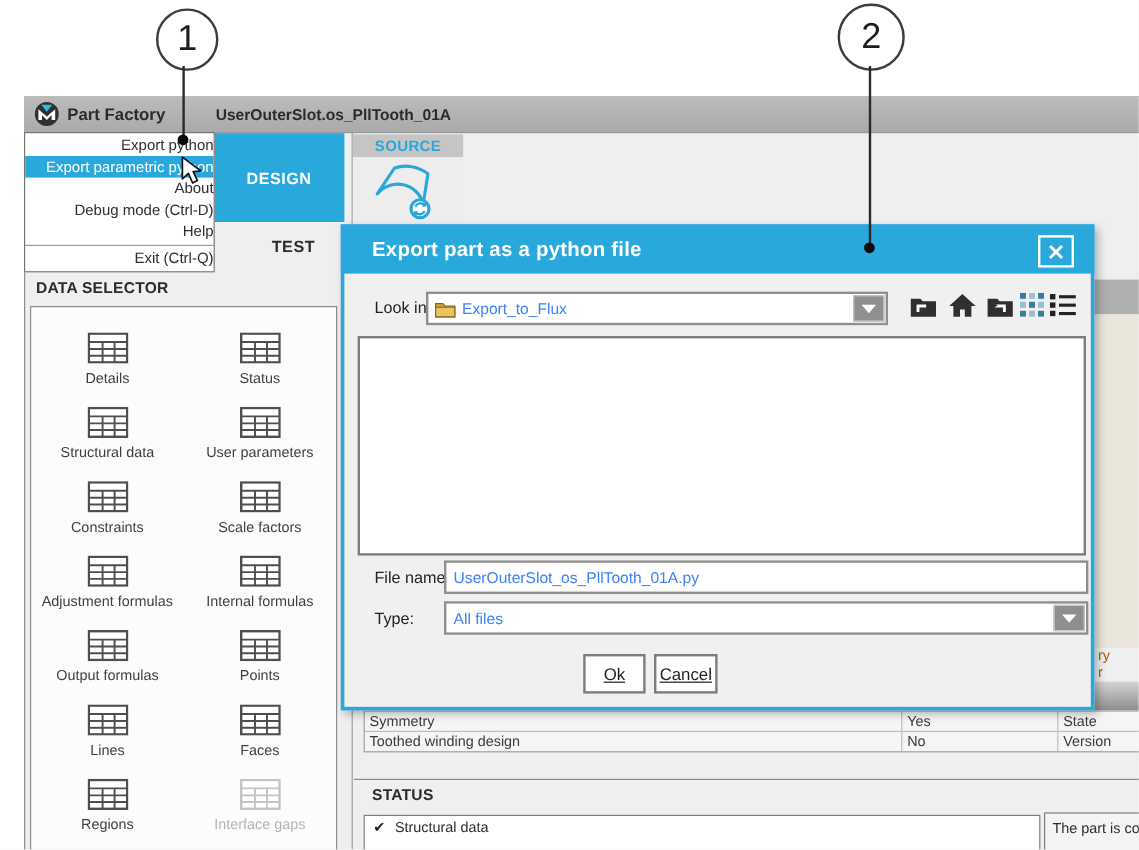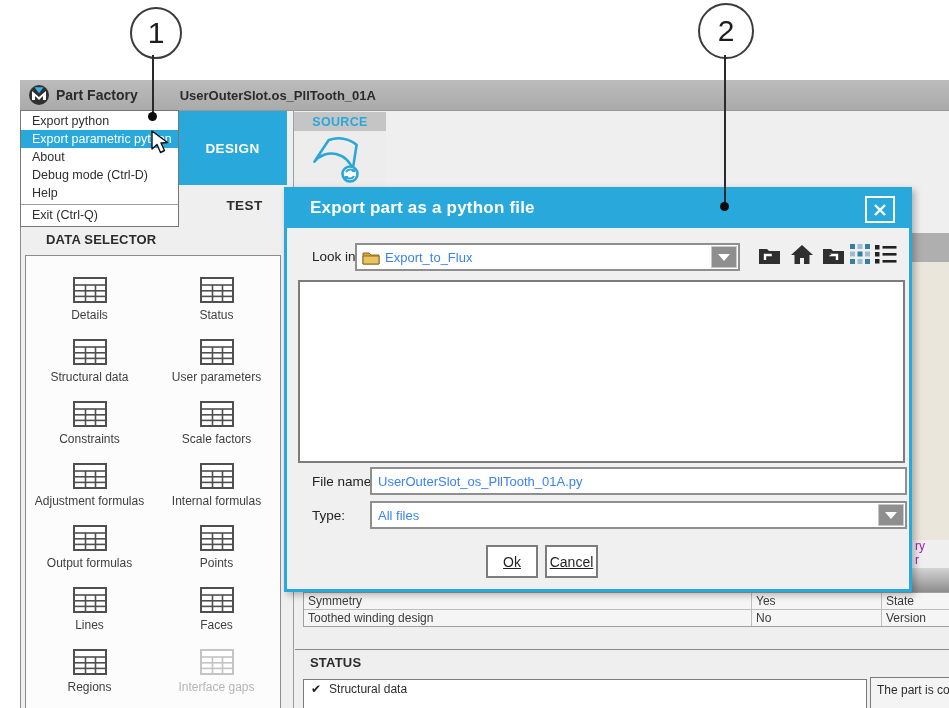--- a/index.html
+++ b/index.html
@@ -31,53 +31,53 @@
   
   .content-border{left:293px;top:110px;width:1px;height:598px;background:#9e9e9e;}
   .source-header{left:294px;top:112px;width:92px;height:19px;background:#c5c5c5;
                  display:flex;align-items:center;justify-content:center;
                  color:var(--accent,#29a8dc);font-weight:bold;font-size:12.5px;letter-spacing:.3px;}
   .source-panel{left:294px;top:131px;width:92px;height:56px;background:#ededed;
                 display:flex;align-items:flex-start;justify-content:center;}
 
   .band-gray{left:294px;top:233px;width:655px;height:29px;background:#afafaf;}
   .band-beige{left:294px;top:262px;width:655px;height:278px;background:#eae6db;}
-  .partial-frag{left:915px;width:34px;font-size:12px;color:#a21caf;line-height:13px;}
+  .partial-frag{left:915px;width:34px;font-size:12px;color:#a16207;line-height:13px;}
   .band-gradient{left:294px;top:568px;width:655px;height:24px;
                  background:linear-gradient(180deg,#d4d4d4,#8d8d8d);}
 
   
   .bg-table{left:303px;top:592px;width:646px;border:1px solid #9f9f9f;background:#f5f5f5;}
   .bg-row{position:relative;height:16px;font-size:12px;color:#3a3a3a;line-height:16px;}
   .bg-row + .bg-row{border-top:1px solid #bdbdbd;}
   .bg-cell-name{position:absolute;left:4px;top:0;}
   .bg-cell-val{position:absolute;left:447px;top:0;width:129px;border-left:1px solid #bdbdbd;padding-left:4px;}
   .bg-cell-meta{position:absolute;left:577px;top:0;width:120px;border-left:1px solid #bdbdbd;padding-left:4px;}
 
   .divider{left:295px;top:649px;width:654px;height:1px;background:#8a8a8a;}
   .status-title{left:310px;top:655px;font-size:13px;font-weight:bold;color:#2b2b2b;letter-spacing:.2px;}
   .status-box{left:303px;top:679px;width:562px;height:60px;background:#fff;border:1px solid #7c7c7c;overflow:hidden;}
   .status-row{display:flex;align-items:center;height:18px;padding-left:7px;font-size:12px;color:#2d2d2d;}
   .status-check{font-size:12px;margin-right:8px;color:#1c1c1c;}
   .status-msg-box{left:870px;top:677px;width:180px;height:60px;background:#f4f4f4;
                   border:1px solid #7c7c7c;font-size:12px;color:#2d2d2d;padding:5px 0 0 6px;box-sizing:border-box;}
 
   
-  .ds-title{left:46px;top:232px;font-size:13px;font-weight:bold;color:#2b2b2b;letter-spacing:.2px;}
+  .ds-title{left:30px;top:232px;font-size:13px;font-weight:bold;color:#2b2b2b;letter-spacing:.2px;}
   .ds-panel{left:25px;top:255px;width:256px;height:460px;background:#fcfcfc;border:1px solid #8c8c8c;
             display:grid;grid-template-columns:1fr 1fr;align-content:start;padding-top:14px;box-sizing:border-box;}
   .ds-item{height:62px;display:flex;flex-direction:column;align-items:center;justify-content:flex-start;padding-top:7px;box-sizing:border-box;}
   .ds-item svg{display:block;}
   .ds-label{margin-top:5px;font-size:12px;color:#3f3f3f;}
   .ds-item.disabled .ds-label{color:#b5b5b5;}
   .ds-item.disabled svg *{stroke:#c4c4c4;}
 
   
   .menu{left:20px;top:110px;width:157px;background:#ffffff;border:1px solid #767676;
-        padding:1px 0 2px 0;z-index:20;}
+        padding:1px 0 2px 0;z-index:20;text-align:right;}
   .menu-item{height:18px;line-height:18px;padding-left:11px;font-size:12.5px;color:#2e2e2e;white-space:nowrap;}
   .menu-item.active{background:var(--accent,#29a8dc);color:#fff;}
   .menu-item.sep{border-top:1px solid #9f9f9f;margin-top:2px;padding-top:1px;}
   .cursor{left:148px;top:130px;z-index:30;}
 
   
   .dialog{left:284px;top:187px;width:628px;height:405px;z-index:40;
           background:#f0f0f0;border:3px solid var(--accent,#29a8dc);box-sizing:border-box;
           box-shadow:3px 3px 7px rgba(0,0,0,.28);}
   .dlg-titlebar{position:absolute;left:-3px;top:-3px;width:628px;height:41px;

